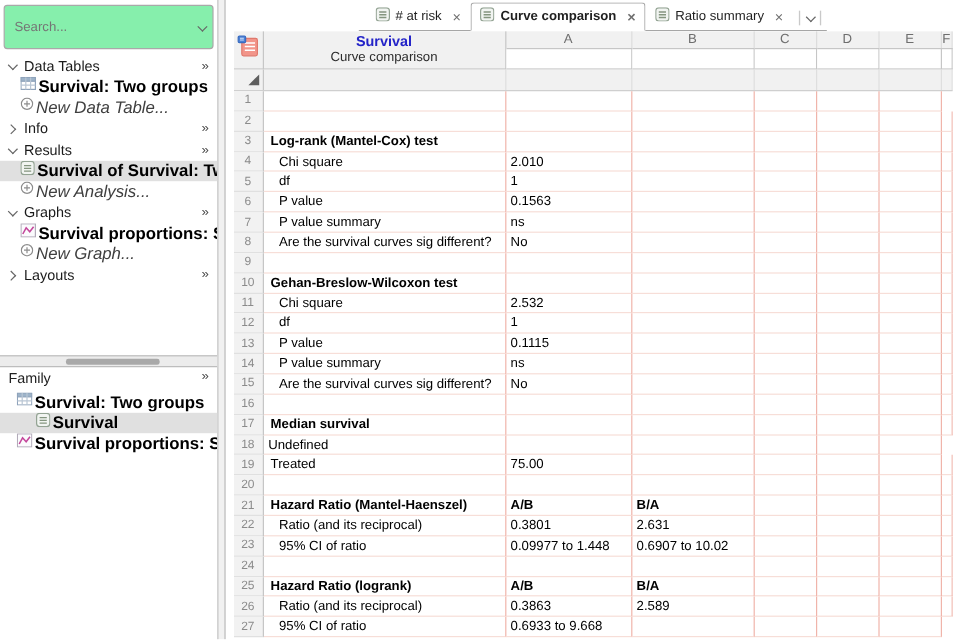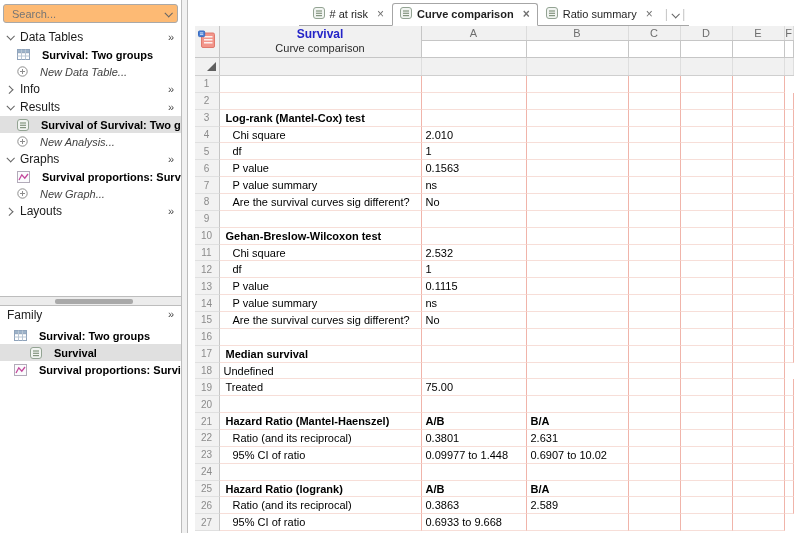--- a/index.html
+++ b/index.html
@@ -6,39 +6,39 @@
   html,body { margin:0; padding:0; background:#fff; }
   .app {
     width:800px; height:533px; overflow:hidden; position:relative;
     display:flex; font-family:"Liberation Sans", sans-serif;
     background:#fff; color:#000;
   }
 
   
   .sidebar { width:181px; flex:none; position:relative; background:#fff; height:100%; }
   .search-row {
-    margin:4px 3px 5px 3px; height:19px; border:1px solid #a9a9a9; border-radius:3px;
-    display:flex; align-items:center; padding:0 6px; background:#fdba74;
+    margin:4px 3px 5px 3px; height:37px; border:1px solid #a9a9a9; border-radius:3px;
+    display:flex; align-items:center; padding:0 6px; background:#86efac;
   }
   .search-row input {
     border:none; outline:none; flex:1; min-width:0; font-size:11px; color:#555;
     font-family:"Liberation Sans", sans-serif; background:transparent;
   }
   .chev { width:6px; height:6px; border-right:1.4px solid #666; border-bottom:1.4px solid #666; flex:none; }
   .chev.down  { transform:rotate(45deg)  translateY(-1px); }
   .chev.right { transform:rotate(-45deg) translateX(-1px); }
 
   .nav-section-header {
     height:18px; display:flex; align-items:center; gap:7px; padding:0 7px 0 7px;
     font-size:12px; color:#1b1b1b; cursor:default;
   }
   .nav-section-header .guillemet { margin-left:auto; color:#4a4a4a; font-size:11px; }
   .nav-item {
-    height:17px; display:flex; align-items:center; gap:12px; padding-left:17px;
-    font-size:11px; font-weight:bold; color:#000; white-space:nowrap; overflow:hidden;
+    height:17px; display:flex; align-items:flex-start; gap:2px; padding-left:17px;
+    font-size:14px; font-weight:bold; color:#000; white-space:nowrap; overflow:hidden;
   }
   .nav-item.selected { background:#e0e0e0; }
   .nav-item.newitem  { font-weight:normal; font-style:italic; color:#3f3f3f; }
   .nav-item .ico { flex:none; display:flex; align-items:center; }
   .nav-item .lbl { overflow:hidden; text-overflow:clip; white-space:nowrap; }
 
   .splitter {
     position:absolute; left:0; top:296px; width:181px; height:10px;
     background:#ececec; border-top:1px solid #bdbdbd; border-bottom:1px solid #bdbdbd;
   }

